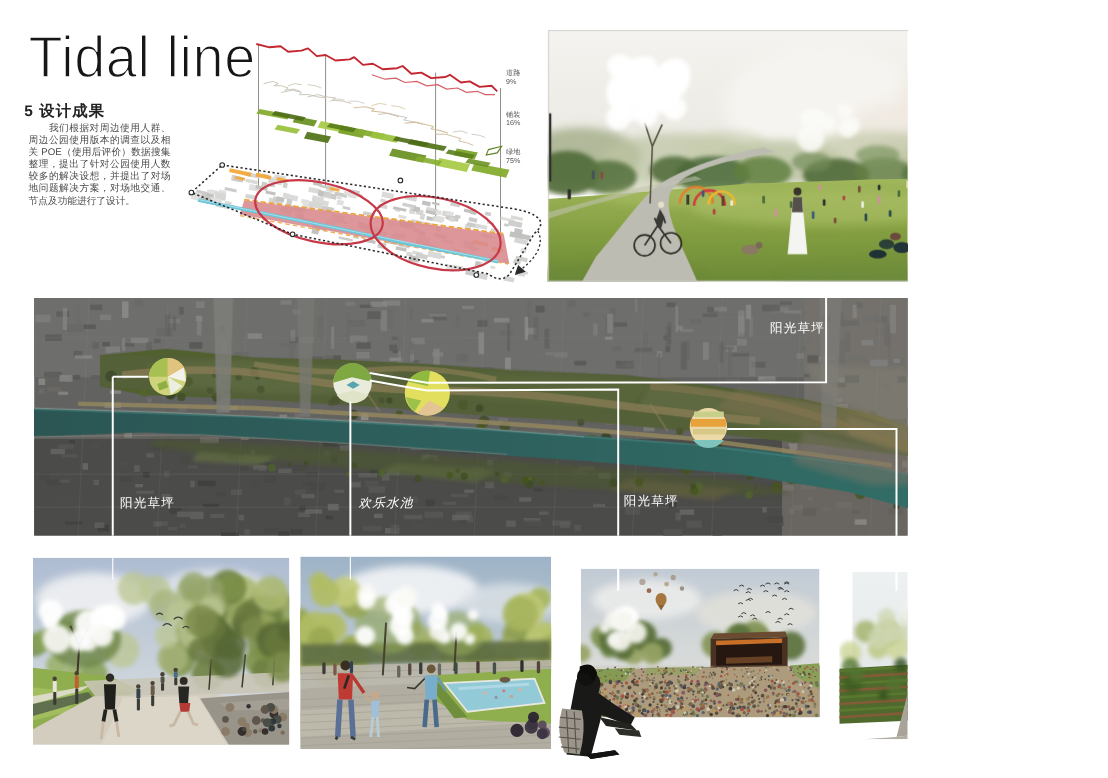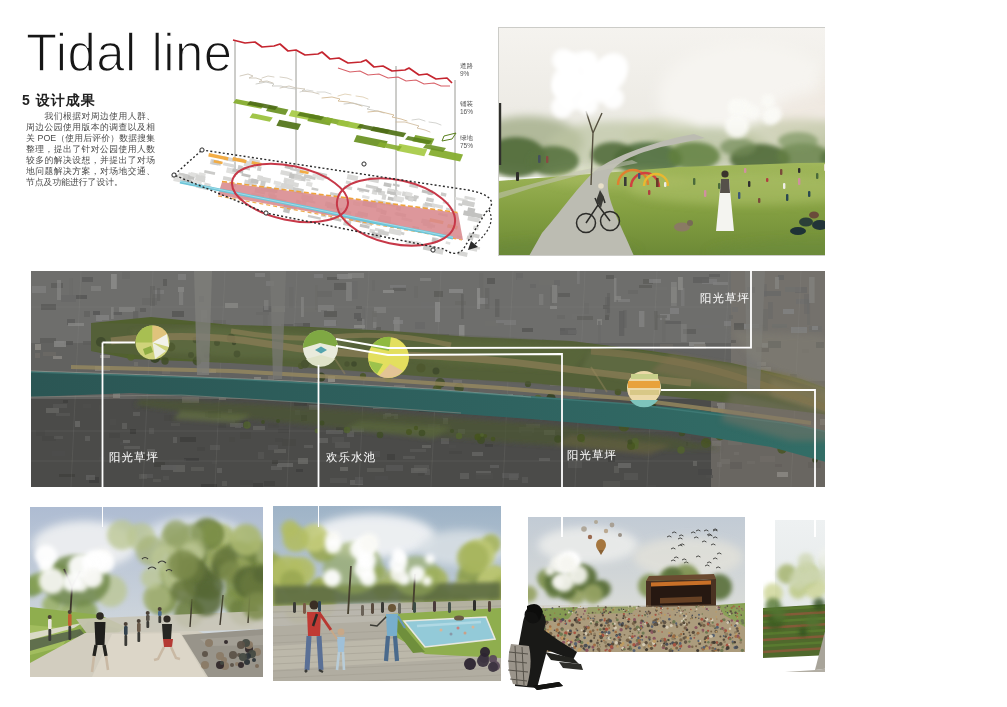--- a/index.html
+++ b/index.html
@@ -1358,21 +1358,21 @@
 <path d="M71.5,71.5 L71.5,216"></path>
 <path d="M287.5,94 L287.5,216"></path>
 <path d="M305,68 L357,77 L720,76.5 L720,0"></path>
 <path d="M305,75 L357,84 L531,83 L531,216"></path>
 <path d="M630,119 L784,119 L784,216"></path>
 </g>
 </svg>
 
 <div class="maplabel" style="left:109px;top:450px;">阳光草坪</div>
 
-<div class="maplabel" style="left:326px;top:450px;">欢乐水池</div>
+<div class="maplabel" style="left:326px;top:450px;font-style:italic;">欢乐水池</div>
 
 <div class="maplabel" style="left:567px;top:448px;">阳光草坪</div>
 
 <div class="maplabel" style="left:852px;top:449px;">都市农场</div>
 
 <div class="maplabel" style="left:700px;top:291px;">阳光草坪</div>
 
 <div class="wline" style="left:101.6px;top:487px;width:1.8px;height:40px;"></div>
 
 <div class="wline" style="left:317.6px;top:487px;width:1.8px;height:40px;"></div>

